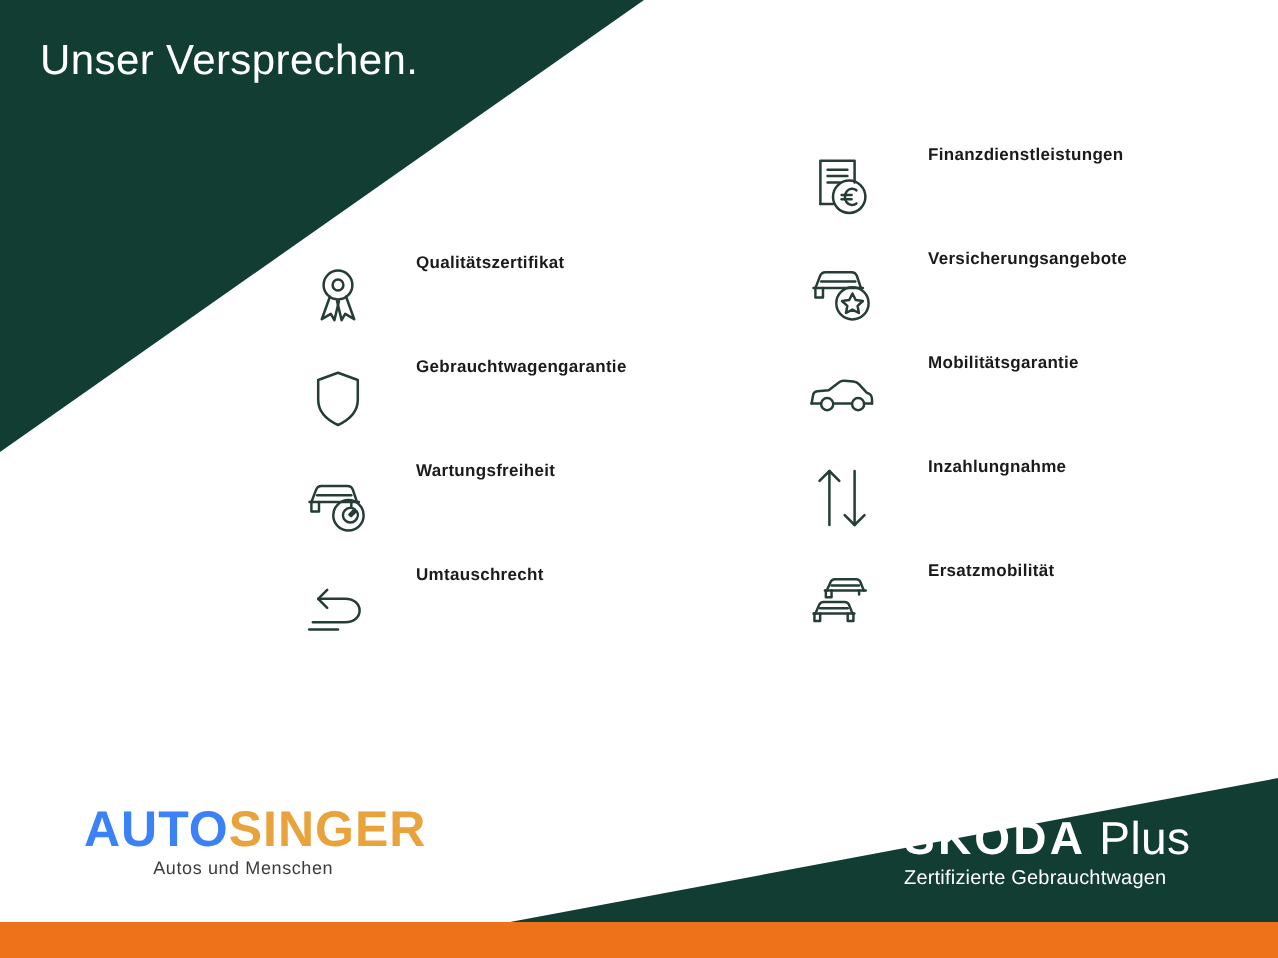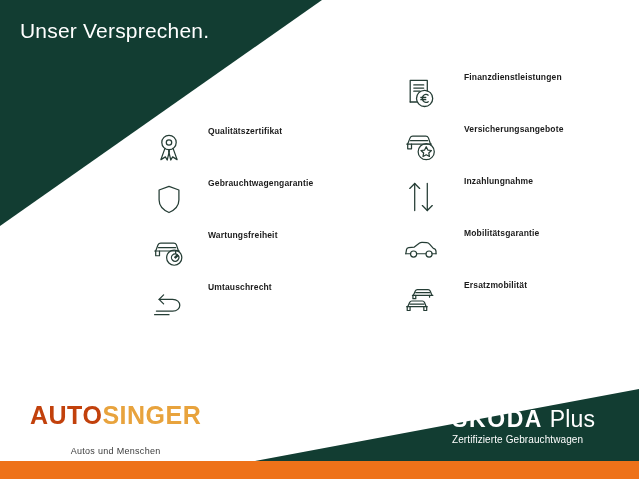--- a/index.html
+++ b/index.html
@@ -73,27 +73,27 @@
     left: 30px;
     top: 402px;
     text-align: center;
   }
   #autosinger .wordmark {
     font-size: 25px;
     font-weight: bold;
     letter-spacing: 0.5px;
     line-height: 26px;
   }
-  #autosinger .w-auto   { color: #c2410c; }
+  #autosinger .w-auto   { color: #3b82f6; margin-left: 12px; }
   #autosinger .w-singer { color: #e8a33d; }
   #autosinger .tagline {
     font-size: 9px;
     color: #3c3c3c;
     letter-spacing: 0.3px;
-    margin-top: 18px;
+    margin-top: 1px;
   }
 
   #skoda {
     position: absolute;
     left: 452px;
     top: 408px;
     color: #ffffff;
     text-align: left;
   }
   #skoda .s-line1 {
@@ -219,45 +219,45 @@
           <circle cx="25.5" cy="27" r="8.5"></circle>
           <path d="M25.5 21.8 L27.2 25.3 L31 25.8 L28.2 28.4 L28.9 32.1
                    L25.5 30.3 L22.1 32.1 L22.8 28.4 L20 25.8 L23.8 25.3 Z"></path>
         </svg>
       </span>
       <span class="flabel">Versicherungsangebote</span>
     </div>
 
     <div class="feature">
       <span class="ficon">
-        <svg viewBox="0 0 40 40" width="36" height="36" fill="none" stroke="#253d35" stroke-width="1.4" stroke-linecap="round" stroke-linejoin="round">
-          <path d="M13 35 L13 5"></path>
-          <path d="M7.5 10.5 L13 5 L18.5 10.5"></path>
-          <path d="M27 5 L27 35"></path>
-          <path d="M21.5 29.5 L27 35 L32.5 29.5"></path>
-        </svg>
-      </span>
-      <span class="flabel">Inzahlungnahme</span>
-    </div>
-
-    <div class="feature">
-      <span class="ficon">
         <svg viewBox="0 0 40 40" width="38" height="38" fill="none" stroke="#253d35" stroke-width="1.3" stroke-linecap="round" stroke-linejoin="round">
           <path d="M4 25 L4.8 20.5 C5 19.4 5.9 18.6 7 18.5 L13 18
                    L18.5 13.8 C19.3 13.2 20.3 12.9 21.3 13 L26 13.4
                    C27.2 13.5 28.2 14 29 14.9 L33 19.3
                    C34.6 19.6 35.8 21 35.8 22.7 L35.8 25"></path>
           <path d="M4 25 L9 25"></path>
           <path d="M15.5 25 L25 25"></path>
           <path d="M31.5 25 L35.8 25"></path>
           <circle cx="12.2" cy="25.3" r="3.2"></circle>
           <circle cx="28.5" cy="25.3" r="3.2"></circle>
         </svg>
       </span>
       <span class="flabel">Mobilitätsgarantie</span>
+    </div>
+
+    <div class="feature">
+      <span class="ficon">
+        <svg viewBox="0 0 40 40" width="36" height="36" fill="none" stroke="#253d35" stroke-width="1.4" stroke-linecap="round" stroke-linejoin="round">
+          <path d="M13 35 L13 5"></path>
+          <path d="M7.5 10.5 L13 5 L18.5 10.5"></path>
+          <path d="M27 5 L27 35"></path>
+          <path d="M21.5 29.5 L27 35 L32.5 29.5"></path>
+        </svg>
+      </span>
+      <span class="flabel">Inzahlungnahme</span>
     </div>
 
     <div class="feature">
       <span class="ficon">
         <svg viewBox="0 0 40 40" width="38" height="38" fill="none" stroke="#253d35" stroke-width="1.3" stroke-linecap="round" stroke-linejoin="round">
           <g>
             <path d="M12 14 L14 9.5 C14.4 8.6 15.2 8 16.2 8 L27.5 8
                      C28.5 8 29.3 8.6 29.7 9.5 L31.5 14"></path>
             <path d="M11 14 L32.5 14"></path>
             <path d="M11.5 14 L11.5 17.5 L14.5 17.5 L14.5 14"></path>

